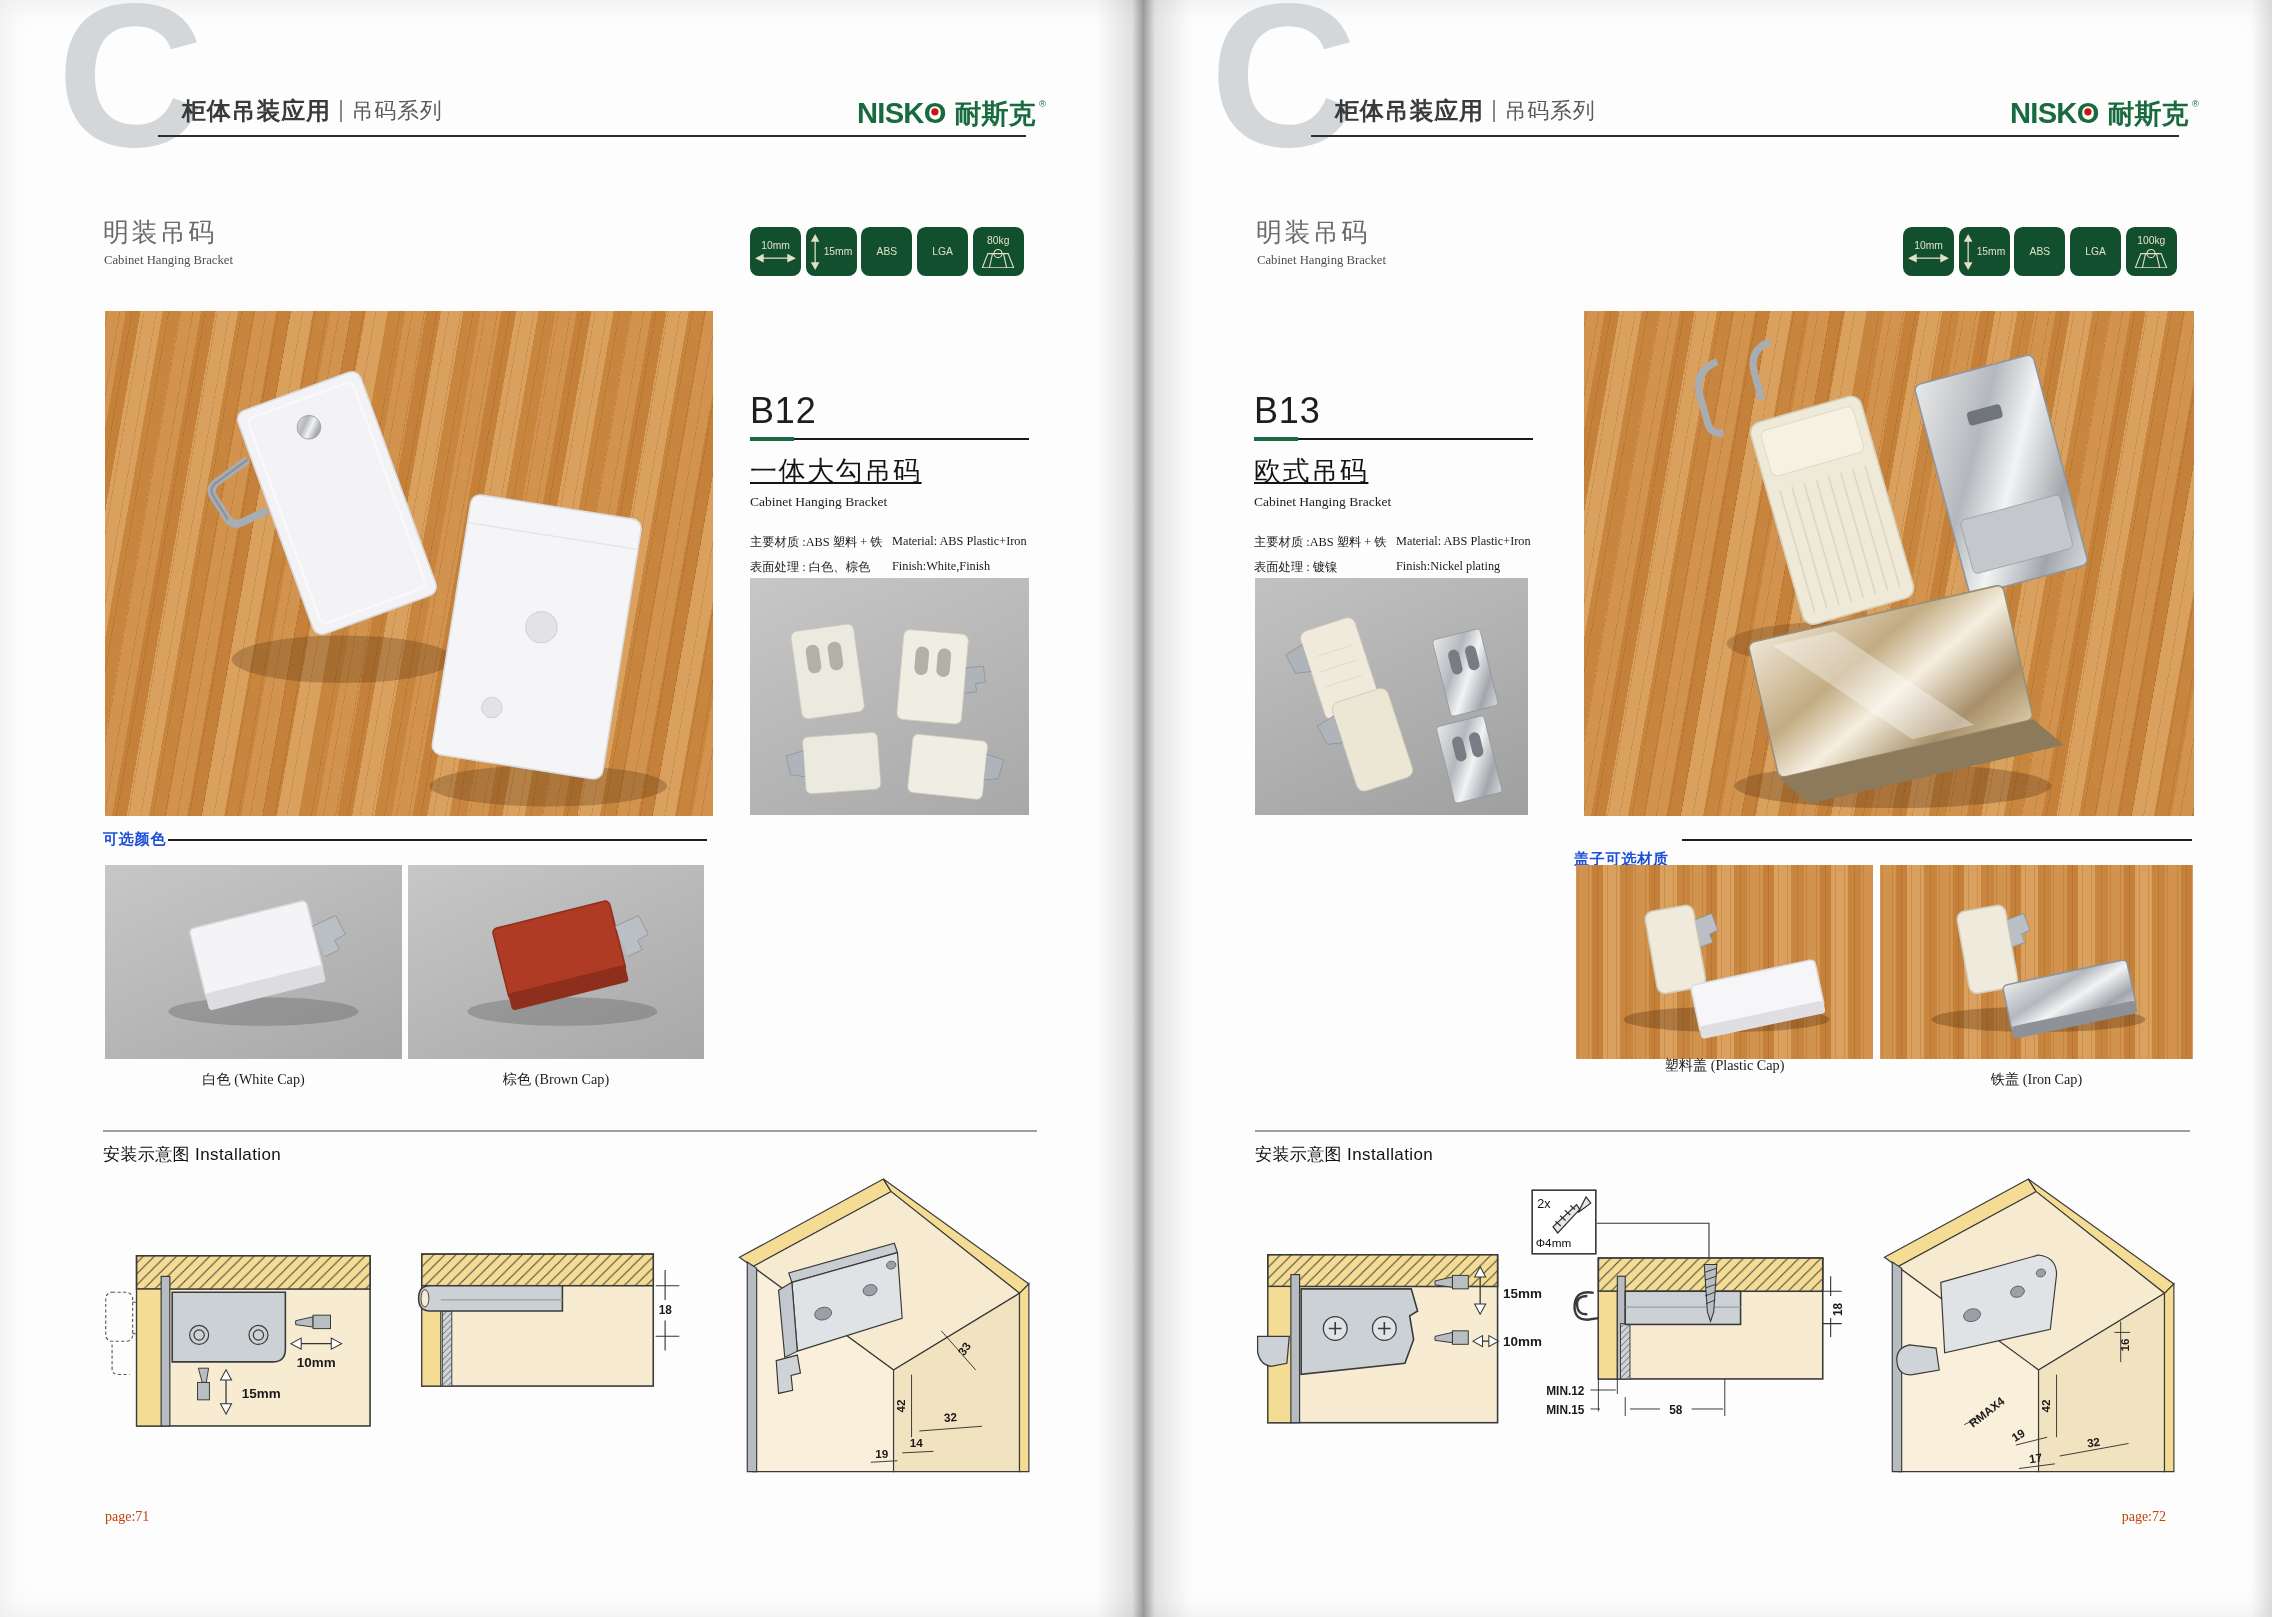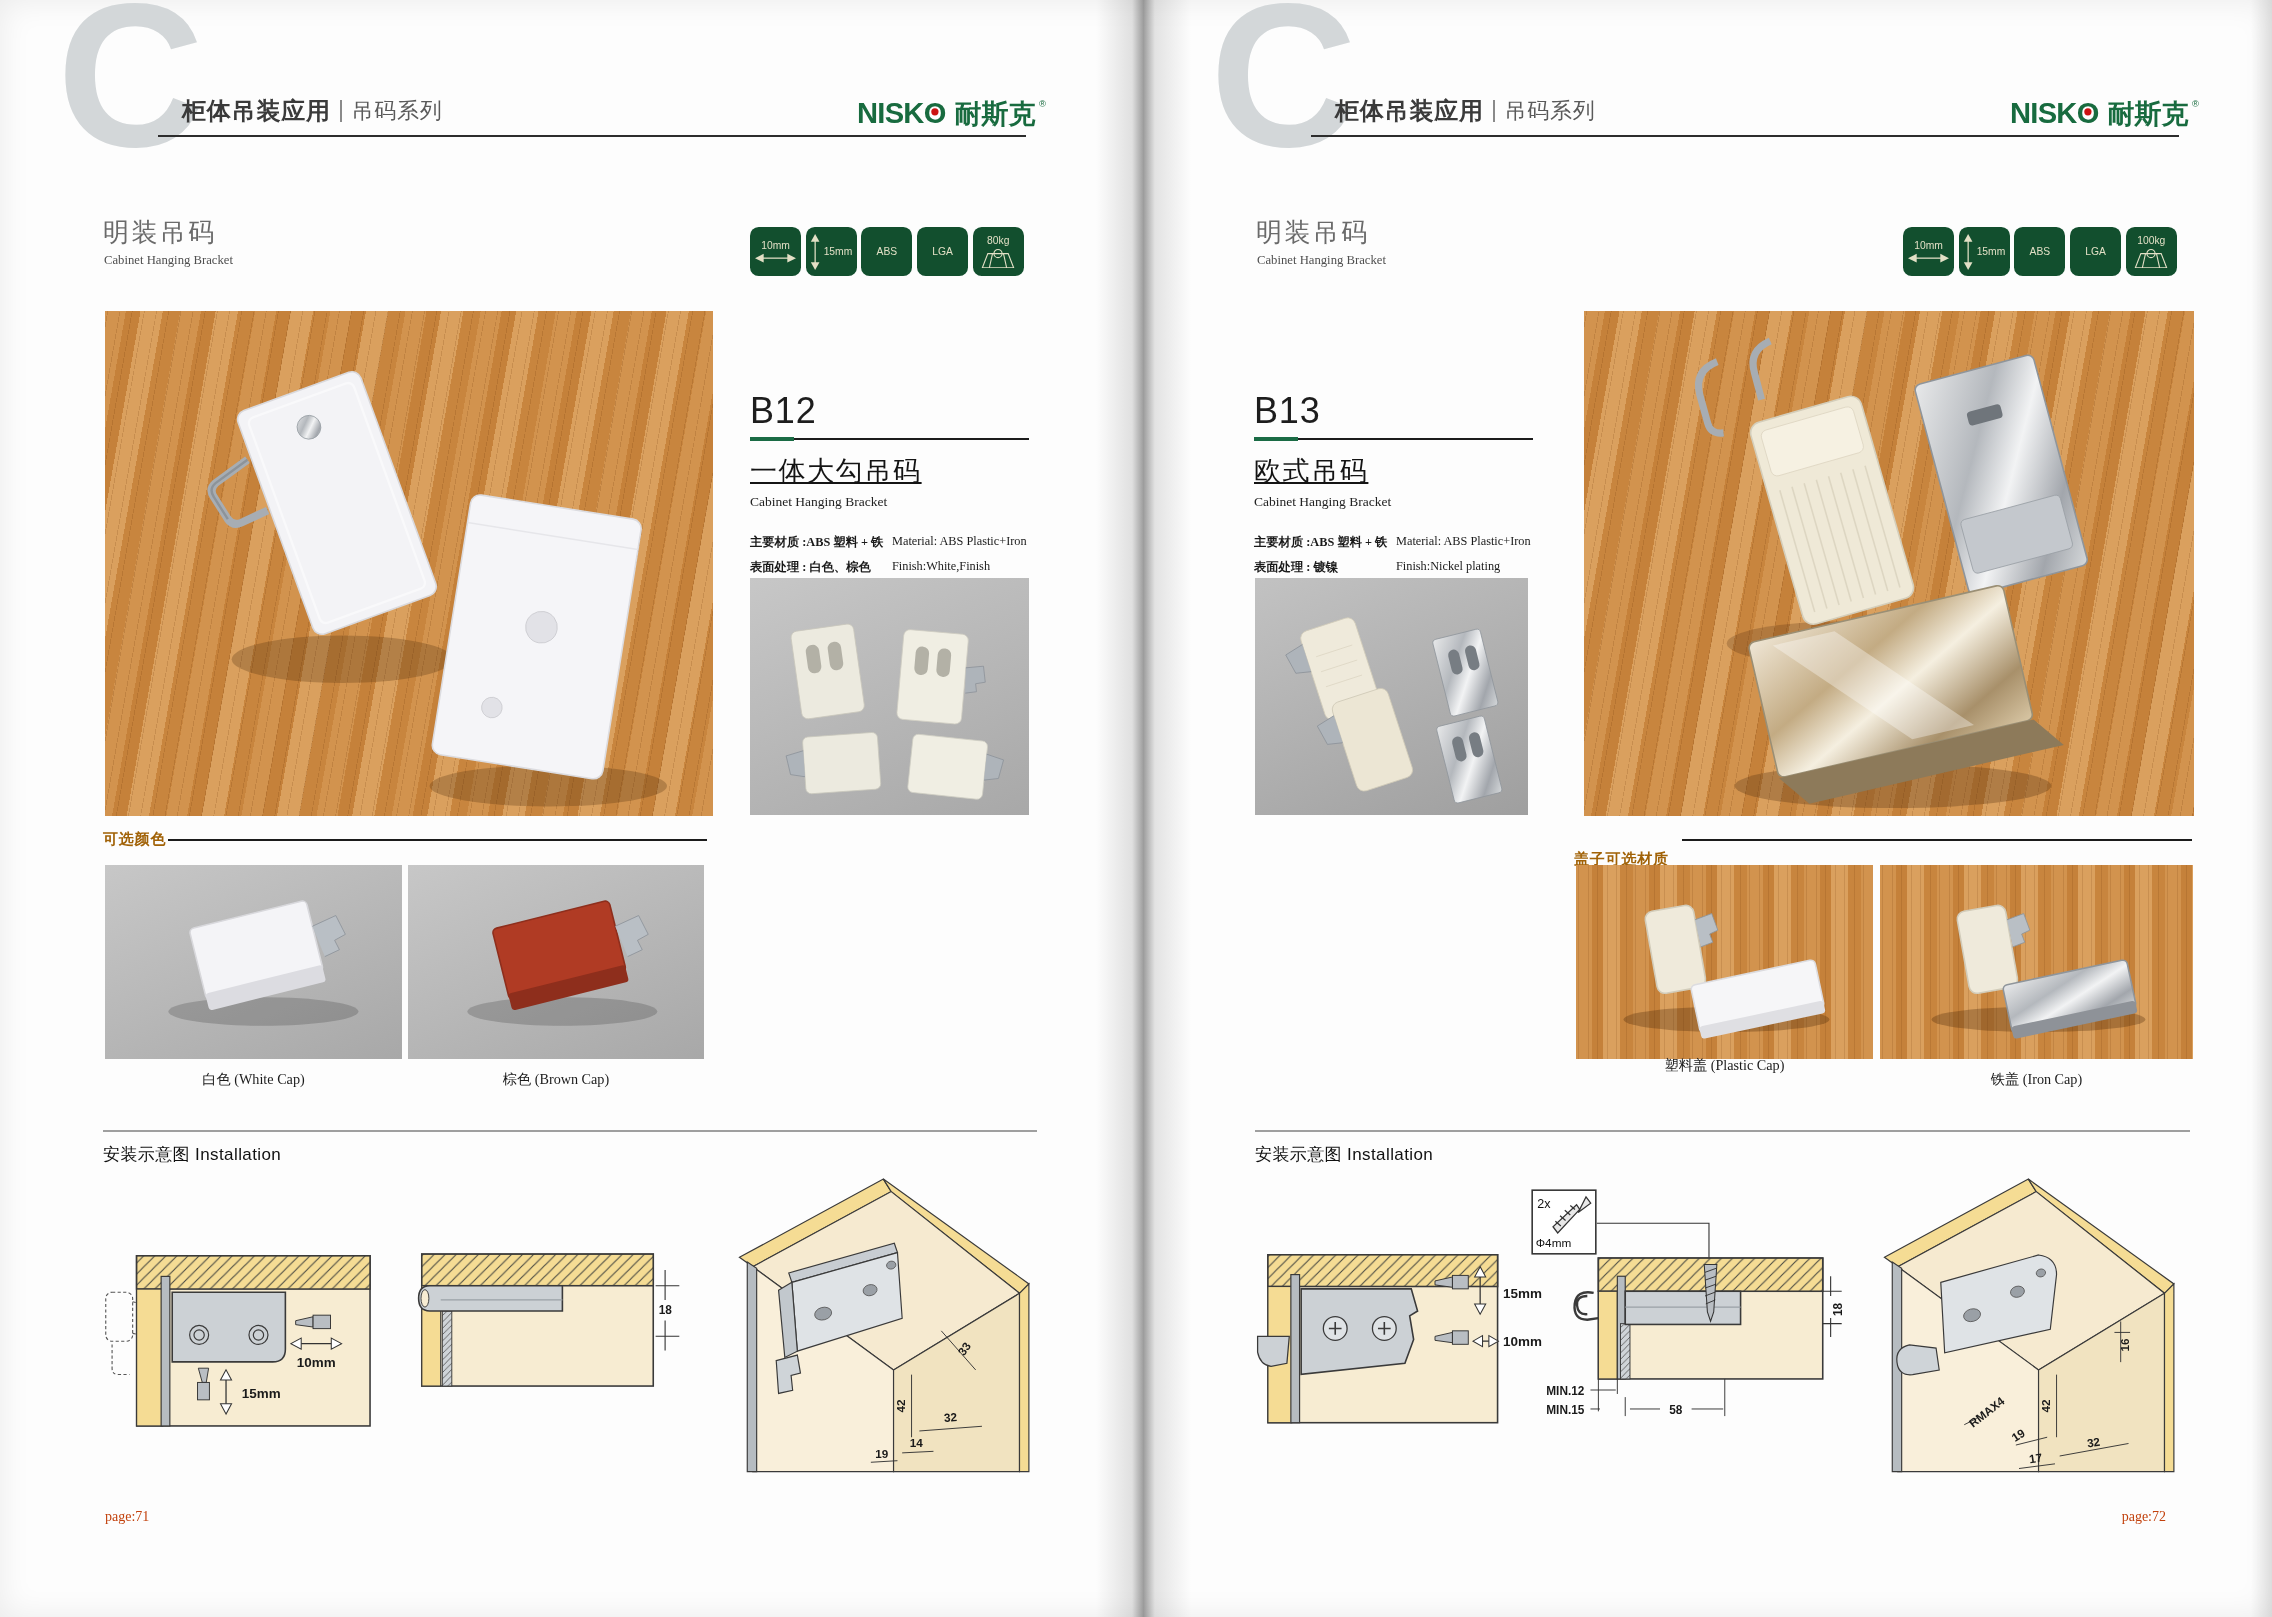--- a/index.html
+++ b/index.html
@@ -35,22 +35,22 @@
   .graybg{background:linear-gradient(155deg,#c7c7c7,#a8a8a8);}
   .graybg2{background:linear-gradient(155deg,#c2c2c2,#9f9f9f);}
   .b-col{position:absolute;width:279px;}
   .p-code{font-size:36px;color:#1d1d1d;letter-spacing:0.8px;}
   .p-rule{position:relative;height:1.6px;background:#1c1c1c;margin-top:6.3px;}
   .p-rule .green{position:absolute;left:0;top:-1.6px;width:44px;height:4px;background:#1a6b45;}
   .p-name{margin-top:12.7px;font-size:27px;color:#141414;letter-spacing:1.6px;text-decoration:underline;}
   .p-en{margin-top:5.5px;font-family:"Liberation Serif",serif;font-size:13.5px;color:#222;}
   .specs{margin-top:24px;font-family:"Liberation Serif",serif;font-size:12.3px;color:#1a1a1a;}
   .spec-row{display:flex;margin-bottom:8px;}
-  .spec-cn{width:142px;flex:none;font-weight:bold;}
-  .opt-label{position:absolute;font-weight:bold;font-size:15px;color:#a16207;letter-spacing:0.8px;}
+  .spec-cn{width:142px;flex:none;}
+  .opt-label{position:absolute;font-weight:bold;font-size:15px;color:#1d4ed8;letter-spacing:0.8px;}
   .opt-line{position:absolute;height:1.6px;background:#1c1c1c;}
   .caption{position:absolute;text-align:center;font-family:"Liberation Serif",serif;font-size:14.2px;color:#1b1b1b;}
   .inst-rule{position:absolute;height:1.6px;background:#9f9f9f;}
   .inst-label{position:absolute;font-size:17px;color:#111;letter-spacing:0.4px;}
   .pageno{position:absolute;font-family:"Liberation Serif",serif;font-size:14px;color:#c2410c;text-align:center;}
   svg text{font-family:"Liberation Sans",sans-serif;}
   .dimtxt{font-size:15px;font-weight:bold;fill:#1a1a1a;}
   .dimtxt2{font-size:17px;font-weight:bold;fill:#1a1a1a;}
 </style>
 </head>

